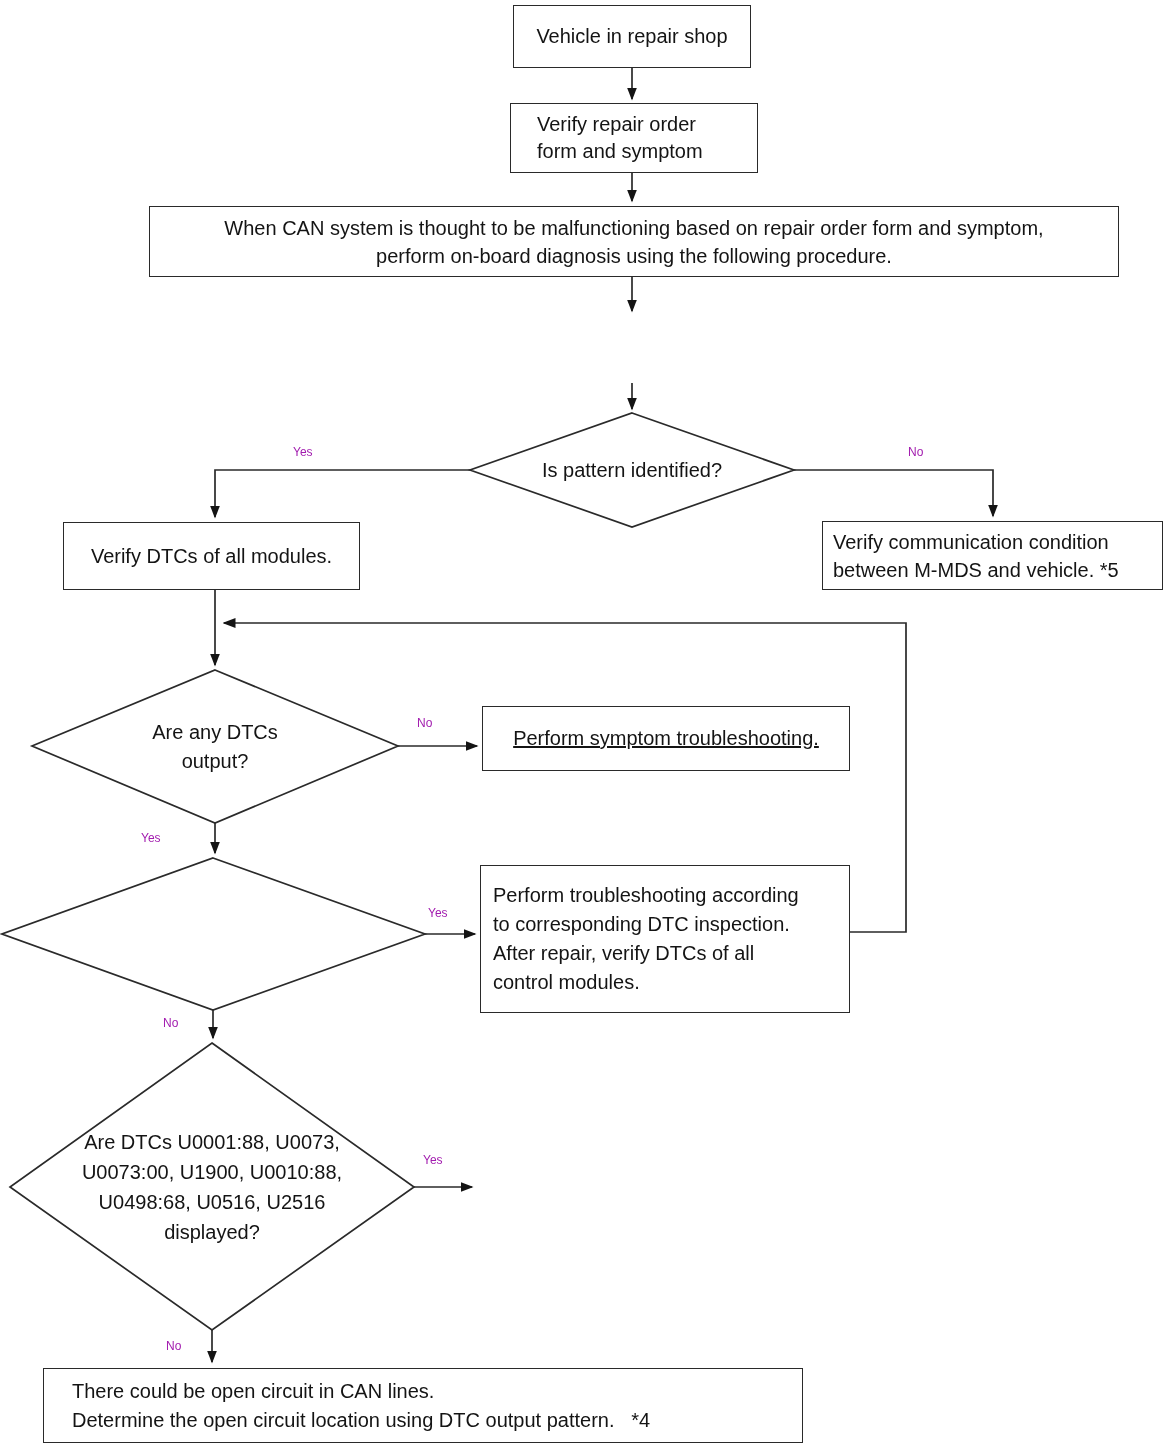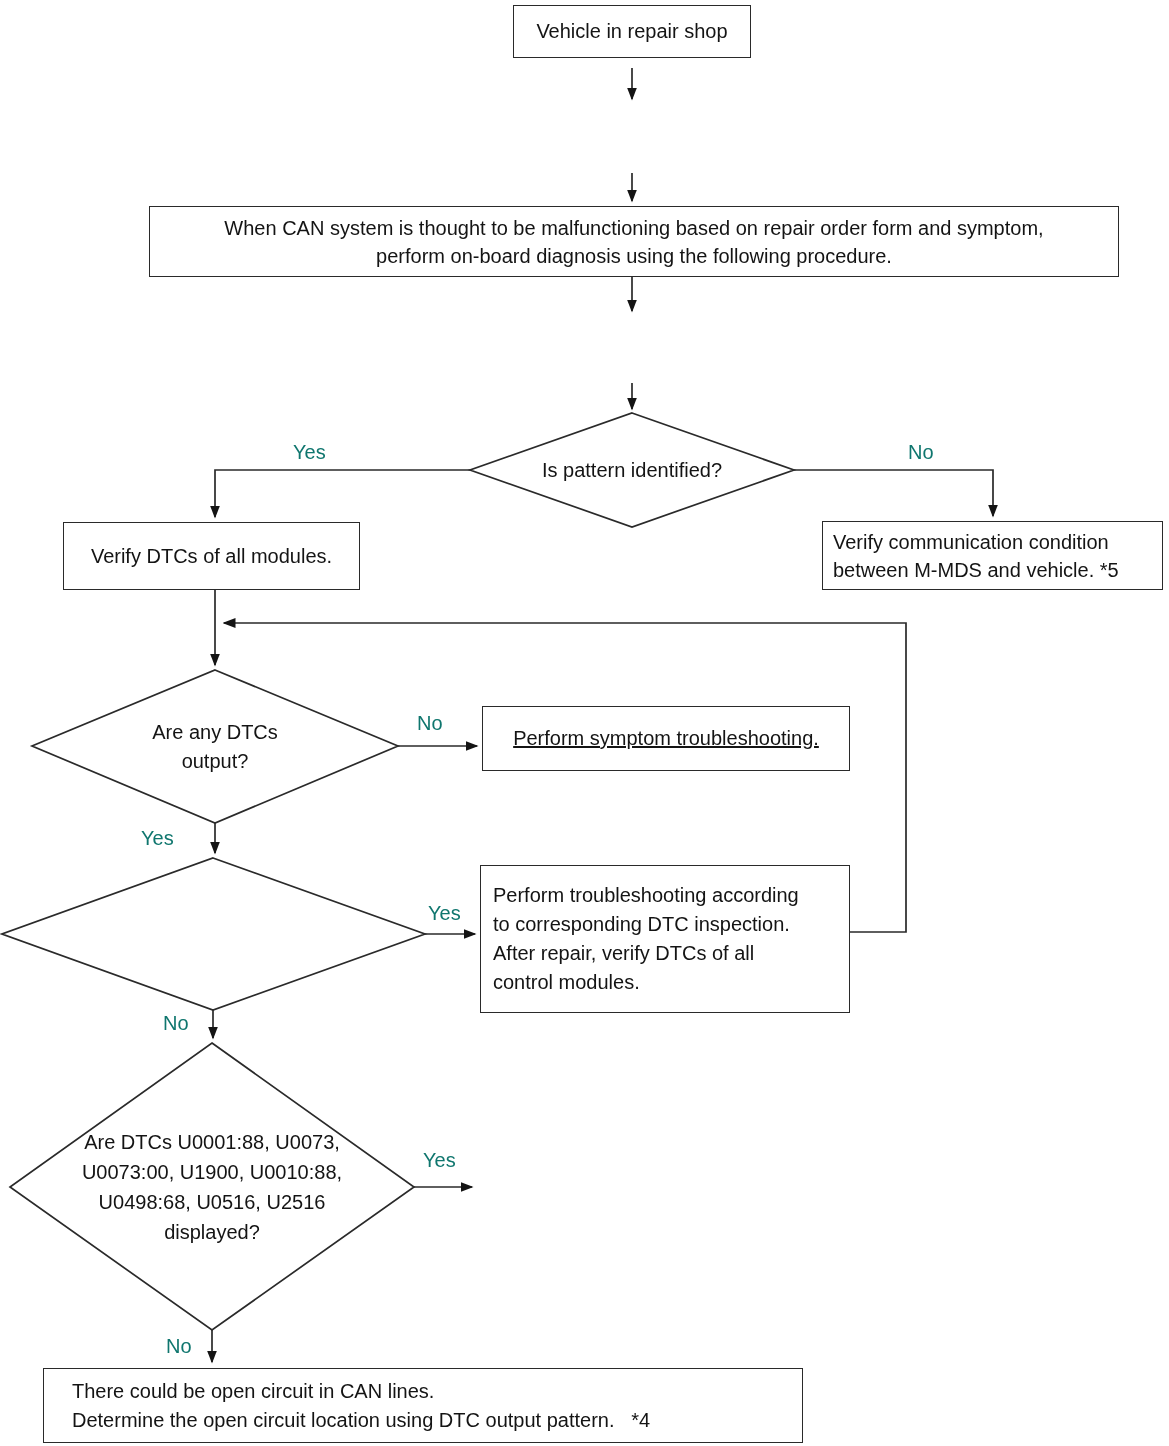--- a/index.html
+++ b/index.html
@@ -32,23 +32,23 @@
     justify-content: center;
     text-align: center;
     font-size: 20px;
     line-height: 29px;
     white-space: pre-wrap;
     color: #141414;
     pointer-events: none;
   }
   .elabel {
     position: absolute;
-    font-size: 20px;
+    font-size: 12px;
     line-height: 22px;
-    color: #0f766e;
+    color: #a21caf;
   }
   .stack { display: block; }
   .stack > div { line-height: 31px; }
 </style>
 </head>
 <body>
 
 <div id="stage">
 
   <svg id="wires" viewBox="0 0 1169 1446" xmlns="http://www.w3.org/2000/svg">
@@ -74,22 +74,24 @@
       <path d="M212 1330 L212 1362" marker-end="url(#arr)"></path>
     </g>
     <g fill="#ffffff" stroke="#2a2a2a" stroke-width="1.7">
       <polygon points="632,413 794,470 632,527 470,470"></polygon>
       <polygon points="215,670 398,746 215,823 32,746"></polygon>
       <polygon points="213,858 425,934 213,1010 2,934"></polygon>
       <polygon points="212,1043 414,1187 212,1330 10,1187"></polygon>
     </g>
   </svg>
 
-  <div class="box center" style="left:513px; top:5px; width:238px; height:53px;">Vehicle in repair shop</div>
+  <div class="box center" style="left:513px; top:5px; width:238px; height:63px;">Vehicle in repair shop</div>
 
+  <div class="box prewrap" style="left:510px; top:103px; width:248px; height:70px; padding-left:26px;">Verify repair order
+form and symptom</div>
 
   <div class="box center prewrap" style="left:149px; top:206px; width:970px; height:71px; line-height:28px;">When CAN system is thought to be malfunctioning based on repair order form and symptom,
 perform on-board diagnosis using the following procedure.</div>
 
 
   <div class="box center" style="left:63px; top:522px; width:297px; height:68px;">Verify DTCs of all modules.</div>
 
   <div class="box prewrap" style="left:822px; top:521px; width:341px; height:69px; padding-left:10px; line-height:28px;">Verify communication condition
 between M-MDS and vehicle. *5</div>
 

